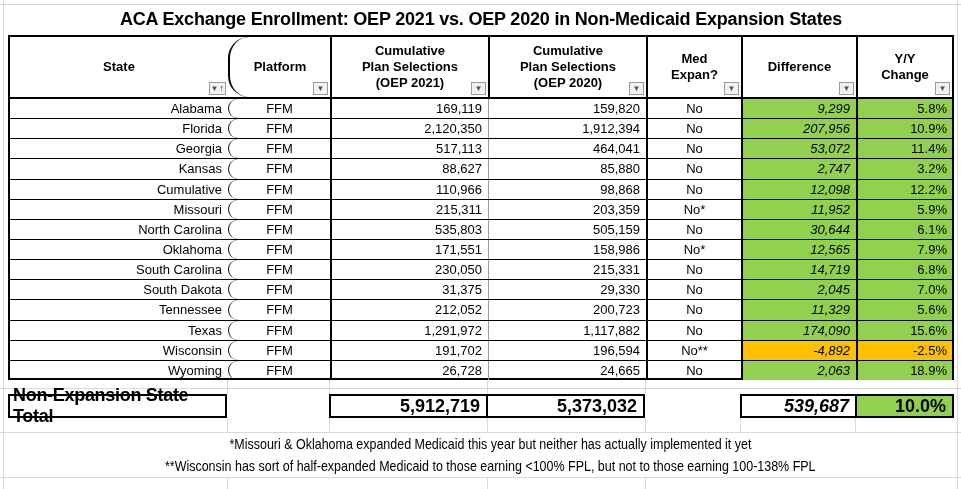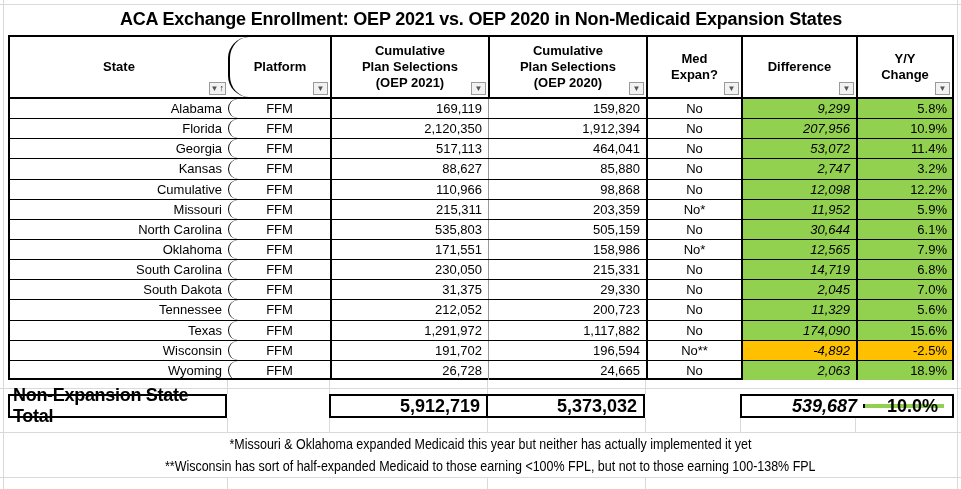--- a/index.html
+++ b/index.html
@@ -71,21 +71,21 @@
   
   .tot{
     position:absolute;top:394px;height:24px;border:2px solid #000;
     box-sizing:border-box;background:#fff;display:flex;align-items:center;
     font-weight:bold;font-size:18px;
   }
   .tot-label{left:8px;width:219px;padding-left:3px;letter-spacing:-0.3px;}
   .tot-nums{left:329px;width:316px;padding:0;}
   .tot-nums .tcell{flex:1;height:100%;display:flex;align-items:center;justify-content:flex-end;padding-right:6px;box-sizing:border-box;}
   .tot-nums .tcell + .tcell{border-left:2px solid #000;}
-  .tot-diffbox{left:740px;width:214px;padding:8px;}
+  .tot-diffbox{left:740px;width:214px;padding:0;}
   .tot-diffbox .tcell{height:100%;display:flex;align-items:center;justify-content:flex-end;padding-right:6px;box-sizing:border-box;}
   .tot-diffbox .t-diff{width:113px;font-style:italic;}
   .tot-diffbox .t-yy{flex:1;border-left:2px solid #000;background:var(--pos,#92D050);}
 
   
   .fn{
     position:absolute;left:10px;width:961px;height:22px;
     display:flex;align-items:center;justify-content:center;
     font-size:14.5px;white-space:nowrap;
   }

